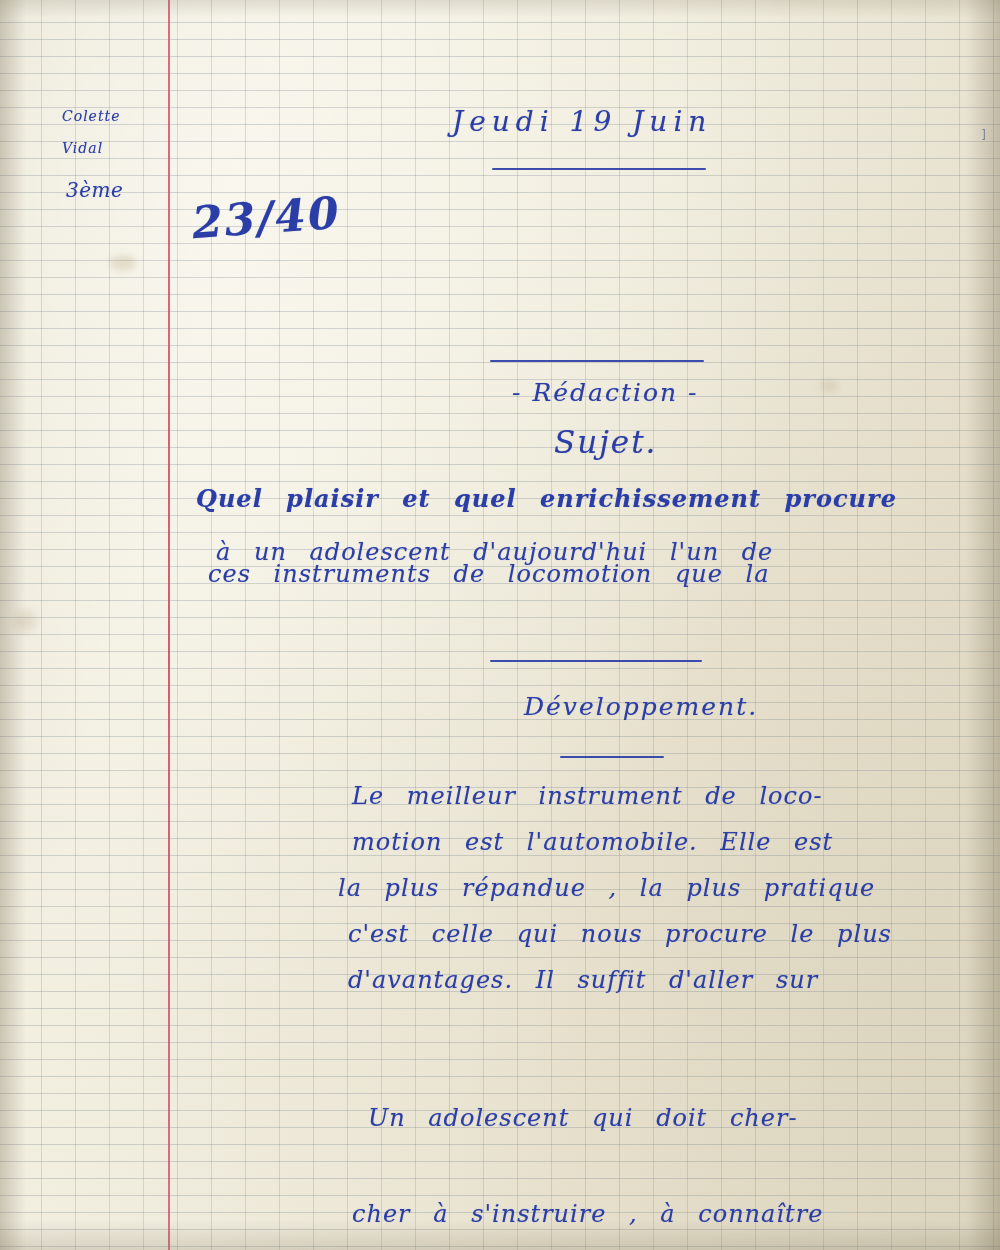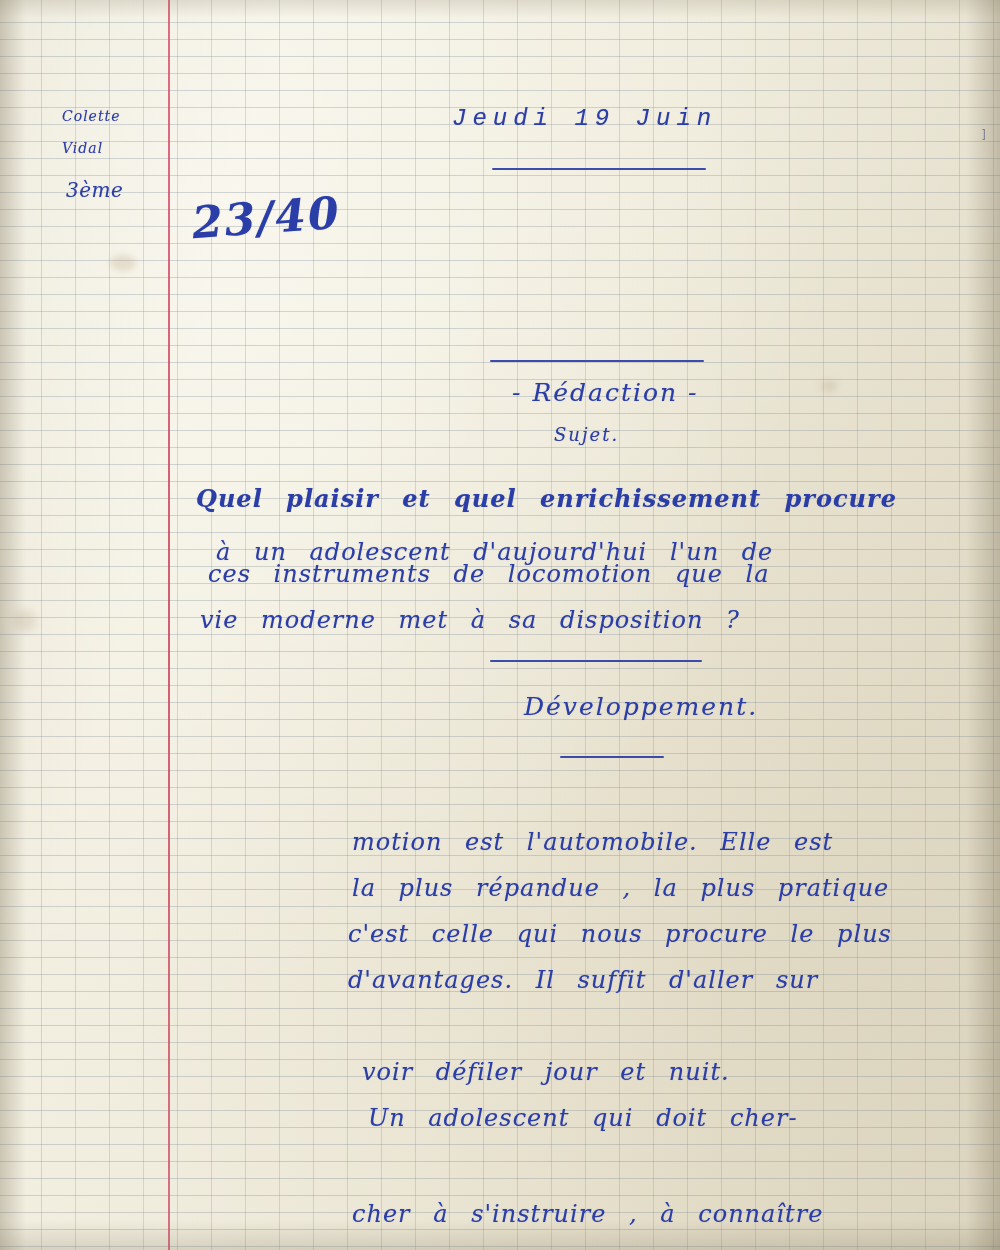--- a/index.html
+++ b/index.html
@@ -110,23 +110,22 @@
     left: 192px;
     top: 192px;
     font-size: 44px;
     font-weight: 600;
     letter-spacing: 2px;
     transform: rotate(-4deg);
   }
   .hw-date {
     left: 452px;
     top: 105px;
-    font-size: 24px;
+    font-size: 28px;
     letter-spacing: 6px;
-    font-family: Liberation Mono, monospace;
   }
   .hw-heading {
     font-size: 25px;
     letter-spacing: 2px;
     margin-left: 32px;
   }
   .hw-body {
     font-size: 24px;
     letter-spacing: 1px;
   }
@@ -177,32 +176,31 @@
   <div class="hw hw-grade">23/40</div>
 
   <div class="hw hw-date">Jeudi   19 Juin</div>
   <div class="rule" style="left:492px; top:168px; width:214px;"></div>
 
   <div class="tiny-mark">]</div>
 
   <div class="rule" style="left:490px; top:360px; width:214px;"></div>
   <div class="hw hw-heading" style="left:480px; top:378px;">- Rédaction -</div>
 
-  <div class="hw hw-heading" style="left:522px; top:424px; font-size:18px;">Sujet.</div>
+  <div class="hw hw-heading" style="left:522px; top:424px; font-size:31px;">Sujet.</div>
 
   <div class="hw hw-body wide" style="left:196px; top:484px;font-weight:bold;">Quel   plaisir   et   quel   enrichissement   procure</div>
   <div class="hw hw-body wide" style="left:216px; top:538px;">à  un   adolescent   d'aujourd'hui   l'un  de</div>
   <div class="hw hw-body wide" style="left:208px; top:560px;">ces  instruments      de   locomotion    que  la</div>
-  <div class="hw hw-body wide" style="left:200px; top:606px;">vie   moderne     met   à   sa    disposition ?</div>
 
   <div class="rule" style="left:490px; top:660px; width:212px;"></div>
   <div class="hw hw-heading" style="left:492px; top:692px;">Développement.</div>
   <div class="rule" style="left:560px; top:756px; width:104px;"></div>
 
+  <div class="hw hw-body wide" style="left:352px; top:782px;">Le   meilleur   instrument   de   loco-</div>
   <div class="hw hw-body wide" style="left:352px; top:828px;">motion   est  l'automobile. Elle  est</div>
-  <div class="hw hw-body wide" style="left:352px; top:874px;">la   plus  répandue , la  plus  pratique</div>
+  <div class="hw hw-body wide" style="left:338px; top:874px;">la   plus  répandue , la  plus  pratique</div>
   <div class="hw hw-body wide" style="left:348px; top:920px;text-align:right;">c'est  celle  qui   nous    procure   le  plus</div>
   <div class="hw hw-body wide" style="left:348px; top:966px;">d'avantages.  Il    suffit   d'aller   sur</div>
-  <div class="hw hw-body wide" style="left:362px; top:1058px;">voir    défiler    jour  et   nuit.</div>
   <div class="hw hw-body wide" style="left:368px; top:1104px;">Un   adolescent   qui  doit  cher-</div>
   <div class="hw hw-body wide" style="left:352px; top:1200px;">cher   à   s'instruire ,  à   connaître</div>
 
 </div>
 
 </body></html>

